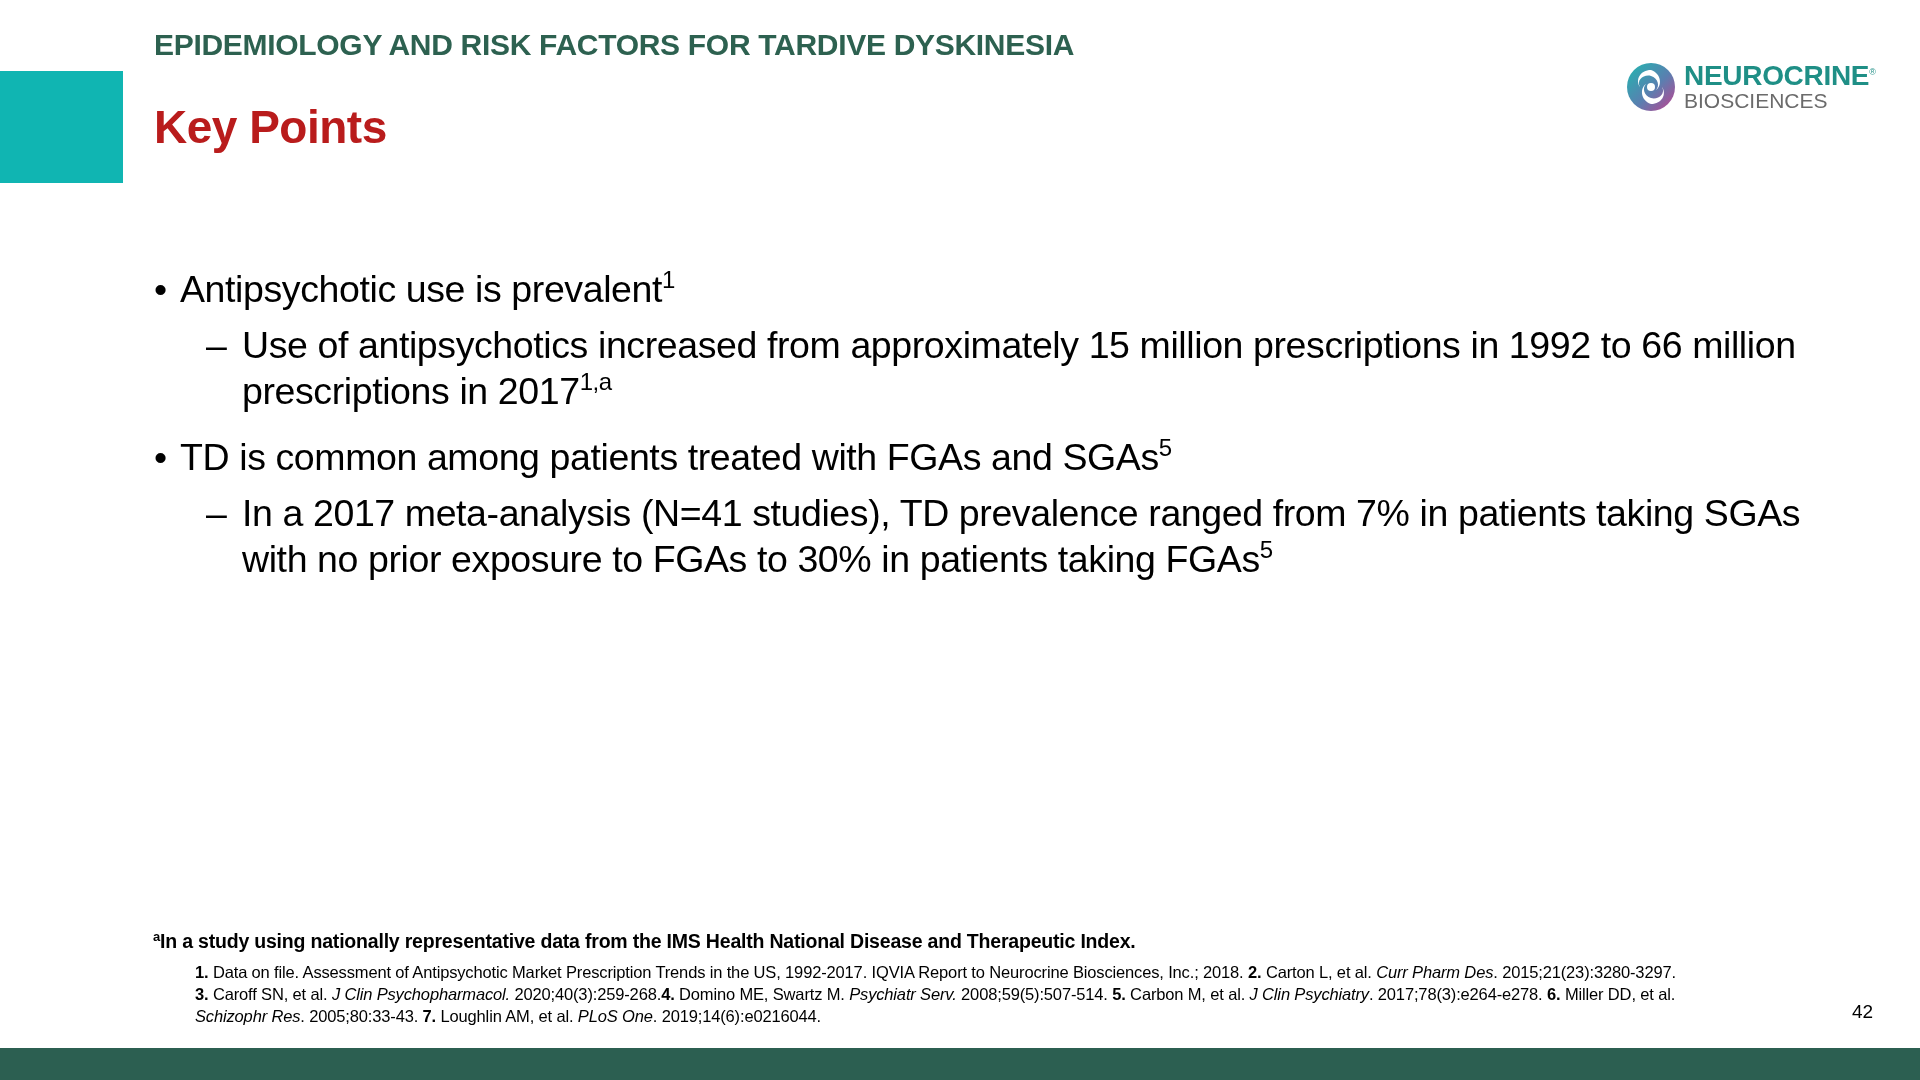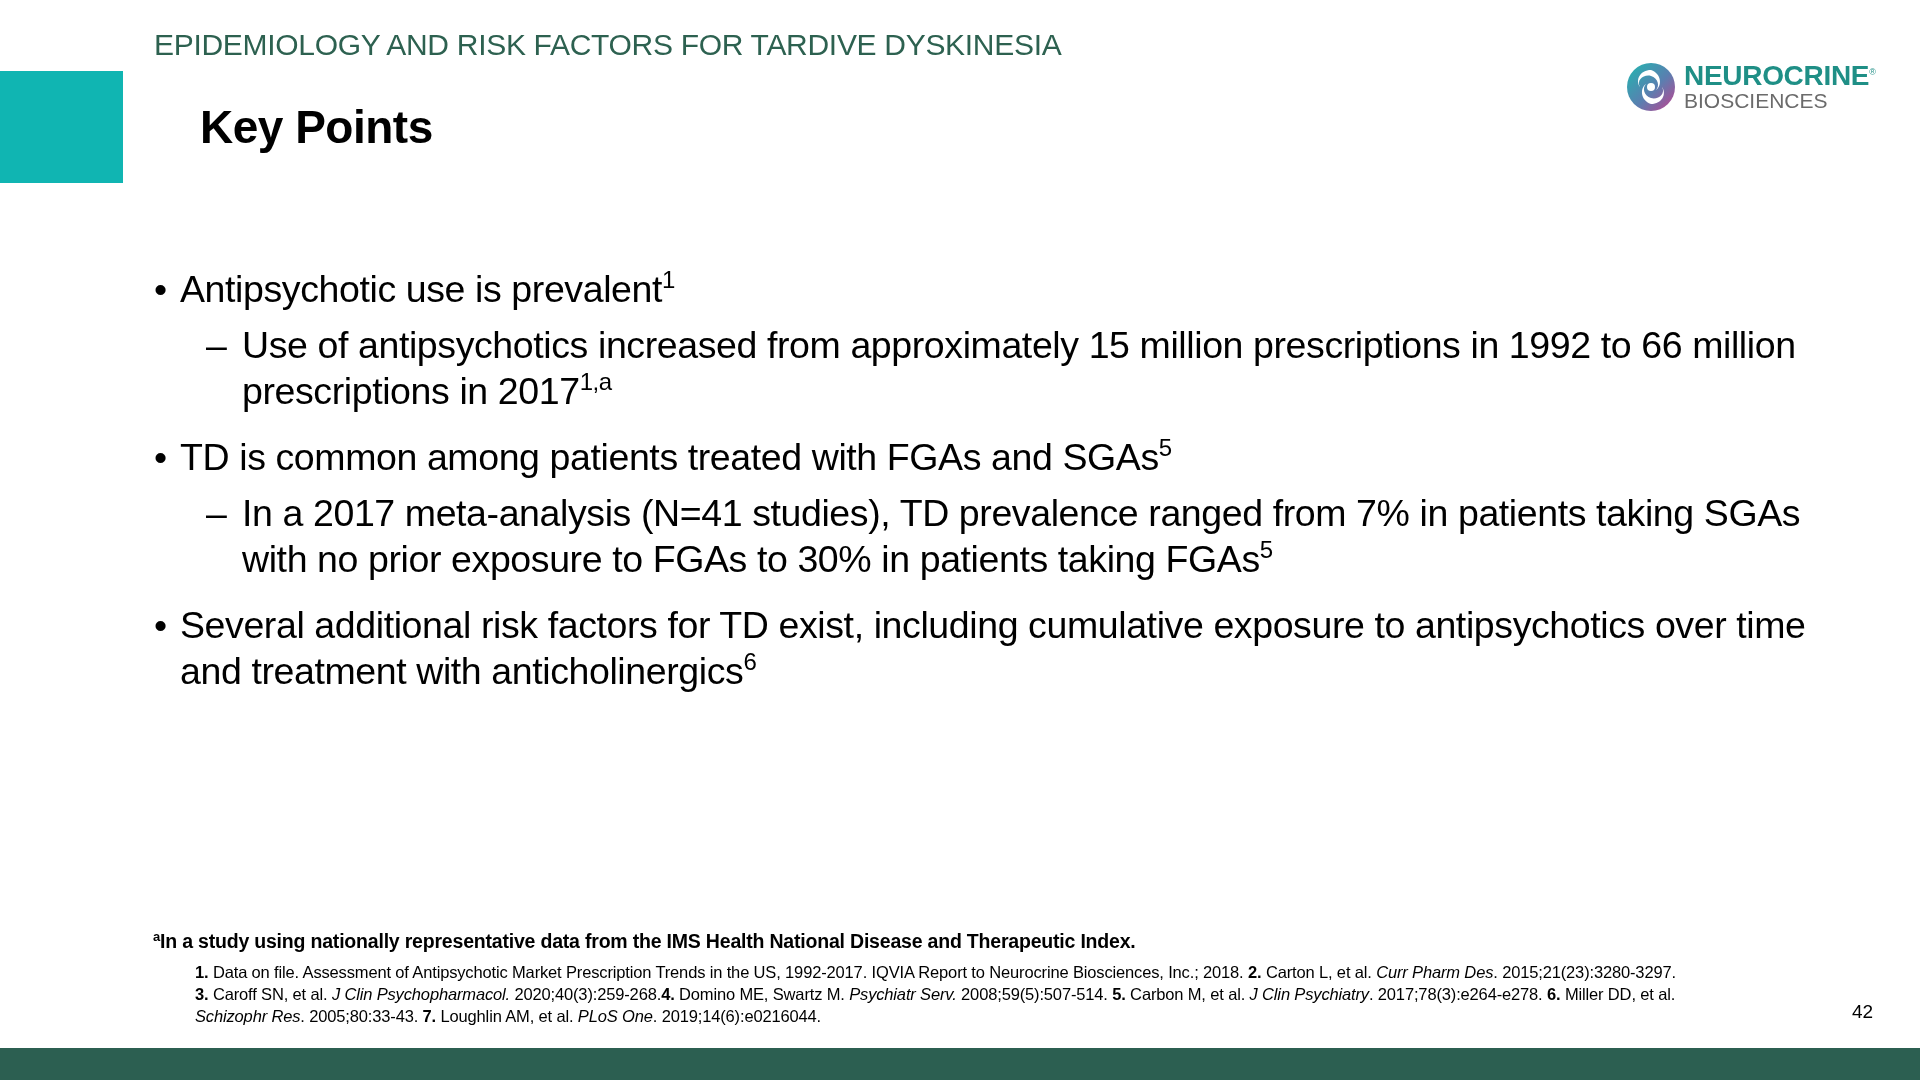--- a/index.html
+++ b/index.html
@@ -10,26 +10,26 @@
     color: #000;
   }
   .teal-block {
     position: absolute; left: 0; top: 71px; width: 123px; height: 112px;
     background: #10b5b2;
   }
   .section-header {
     position: absolute; left: 154px; top: 28px;
     font-size: 30px; color: #2d6150; letter-spacing: -0.3px;
     white-space: nowrap;
+    font-weight: bold;
   }
   .page-title {
     position: absolute; left: 154px; top: 100px;
-    font-size: 46px; font-weight: bold; color: #000000; letter-spacing: -0.5px;
+    font-size: 46px; font-weight: bold; color: #b91c1c; letter-spacing: -0.5px;
     white-space: nowrap;
-    margin-left: 46px;
   }
   .logo {
     position: absolute; left: 1626px; top: 60px; width: 270px; height: 56px;
   }
   .logo-mark { position: absolute; left: 0; top: 2px; width: 50px; height: 50px; }
   .logo-word1 {
     position: absolute; left: 58px; top: 0; font-size: 28px; font-weight: bold;
     color: #1f8f86; letter-spacing: -0.3px; white-space: nowrap;
   }
   .logo-word1 .reg { font-size: 9px; vertical-align: super; color: #1f8f86; font-weight: normal; }
@@ -96,23 +96,20 @@
     <div class="b2">
       <span class="dash">–</span><span>Use of antipsychotics increased from approximately 15 million prescriptions in 1992 to 66 million prescriptions in 2017</span><sup>1,a</sup>
     </div>
   </div>
   <div class="b1">
     <span>TD is common among patients treated with FGAs and SGAs</span><sup>5</sup>
     <div class="b2">
       <span class="dash">–</span><span>In a 2017 meta-analysis (N=41 studies), TD prevalence ranged from 7% in patients taking SGAs with no prior exposure to FGAs to 30% in patients taking FGAs</span><sup>5</sup>
     </div>
   </div>
-  <div class="b1">
-    <span>Several additional risk factors for TD exist, including cumulative exposure to antipsychotics over time and treatment with anticholinergics</span><sup>6</sup>
-  </div>
 </div>
 
 <div class="footnote-a"><sup>a</sup><span>In a study using nationally representative data from the IMS Health National Disease and Therapeutic Index.</span></div>
 
 <div class="refs">
   <span><b>1.</b><span> Data on file. Assessment of Antipsychotic Market Prescription Trends in the US, 1992-2017. IQVIA Report to Neurocrine Biosciences, Inc.; 2018. </span></span><span><b>2.</b><span> Carton L, et al. </span><i>Curr Pharm Des</i><span>. 2015;21(23):3280-3297. </span></span><br><span><b>3.</b><span> Caroff SN, et al. </span><i>J Clin Psychopharmacol.</i><span> 2020;40(3):259-268.</span></span><span><b>4.</b><span> Domino ME, Swartz M. </span><i>Psychiatr Serv.</i><span> 2008;59(5):507-514. </span></span><span><b>5.</b><span> Carbon M, et al. </span><i>J Clin Psychiatry</i><span>. 2017;78(3):e264-e278. </span></span><span><b>6.</b><span> Miller DD, et al. </span></span><br><span><i>Schizophr Res</i><span>. 2005;80:33-43. </span></span><span><b>7.</b><span> Loughlin AM, et al. </span><i>PLoS One</i><span>. 2019;14(6):e0216044.</span></span>
 </div>
 
 <div class="page-number">42</div>
 

